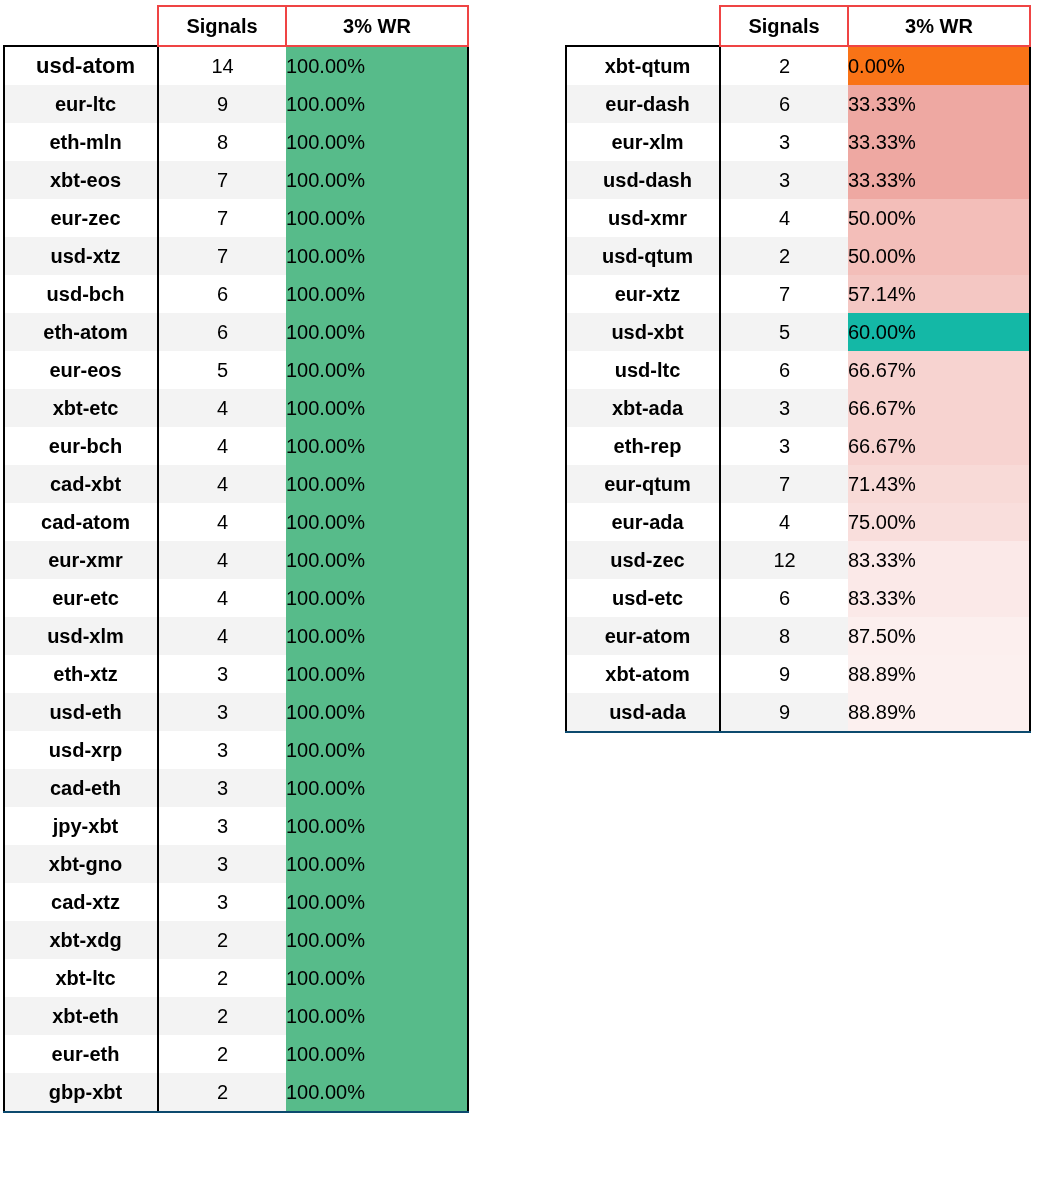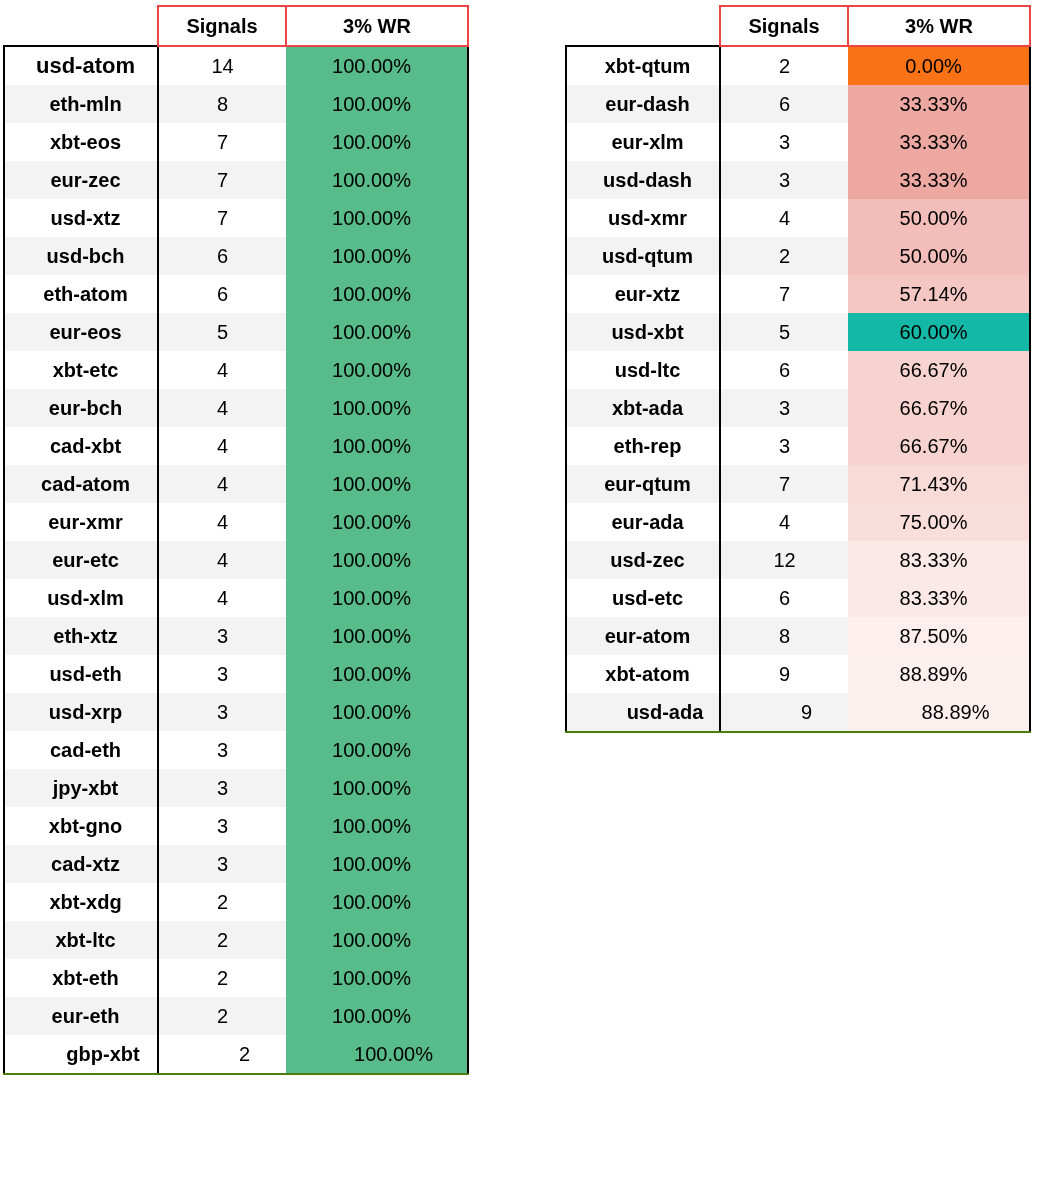--- a/index.html
+++ b/index.html
@@ -48,30 +48,30 @@
     font-weight: bold;
     text-align: center;
     padding-left: 9px;
     border-left: 2px solid #000000;
     border-right: 2px solid #000000;
   }
   td.sig-cell {
     text-align: center;
   }
   td.wr-cell {
-    text-align: center;
+    text-align: left;
     padding-right: 10px;
     border-right: 2px solid #000000;
   }
   tbody tr:nth-child(even) td.pair-cell,
   tbody tr:nth-child(even) td.sig-cell {
     background: #F3F3F3;
   }
   tbody tr:first-child td { border-top: 2px solid #000000; }
-  tbody tr:last-child  td { border-bottom: 2px solid #4d7c0f; padding-left: 44px; }
+  tbody tr:last-child  td { border-bottom: 2px solid #0c4a6e; }
   tr.large td.pair-cell { font-size: 22px; }
 </style>
 </head>
 <body>
 
 <table class="sheet-table" id="table-0">
   <colgroup>
     <col class="col-pair">
       <col class="col-signals">
       <col class="col-wr">
@@ -83,20 +83,25 @@
       <th>3% WR</th>
     </tr>
   </thead>
   <tbody>
       <tr class="large">
         <td class="pair-cell">usd-atom</td>
         <td class="sig-cell">14</td>
         <td class="wr-cell" style="background: rgb(87, 187, 138);">100.00%</td>
       </tr>
       <tr>
+        <td class="pair-cell">eur-ltc</td>
+        <td class="sig-cell">9</td>
+        <td class="wr-cell" style="background: rgb(87, 187, 138);">100.00%</td>
+      </tr>
+      <tr>
         <td class="pair-cell">eth-mln</td>
         <td class="sig-cell">8</td>
         <td class="wr-cell" style="background: rgb(87, 187, 138);">100.00%</td>
       </tr>
       <tr>
         <td class="pair-cell">xbt-eos</td>
         <td class="sig-cell">7</td>
         <td class="wr-cell" style="background: rgb(87, 187, 138);">100.00%</td>
       </tr>
       <tr>

